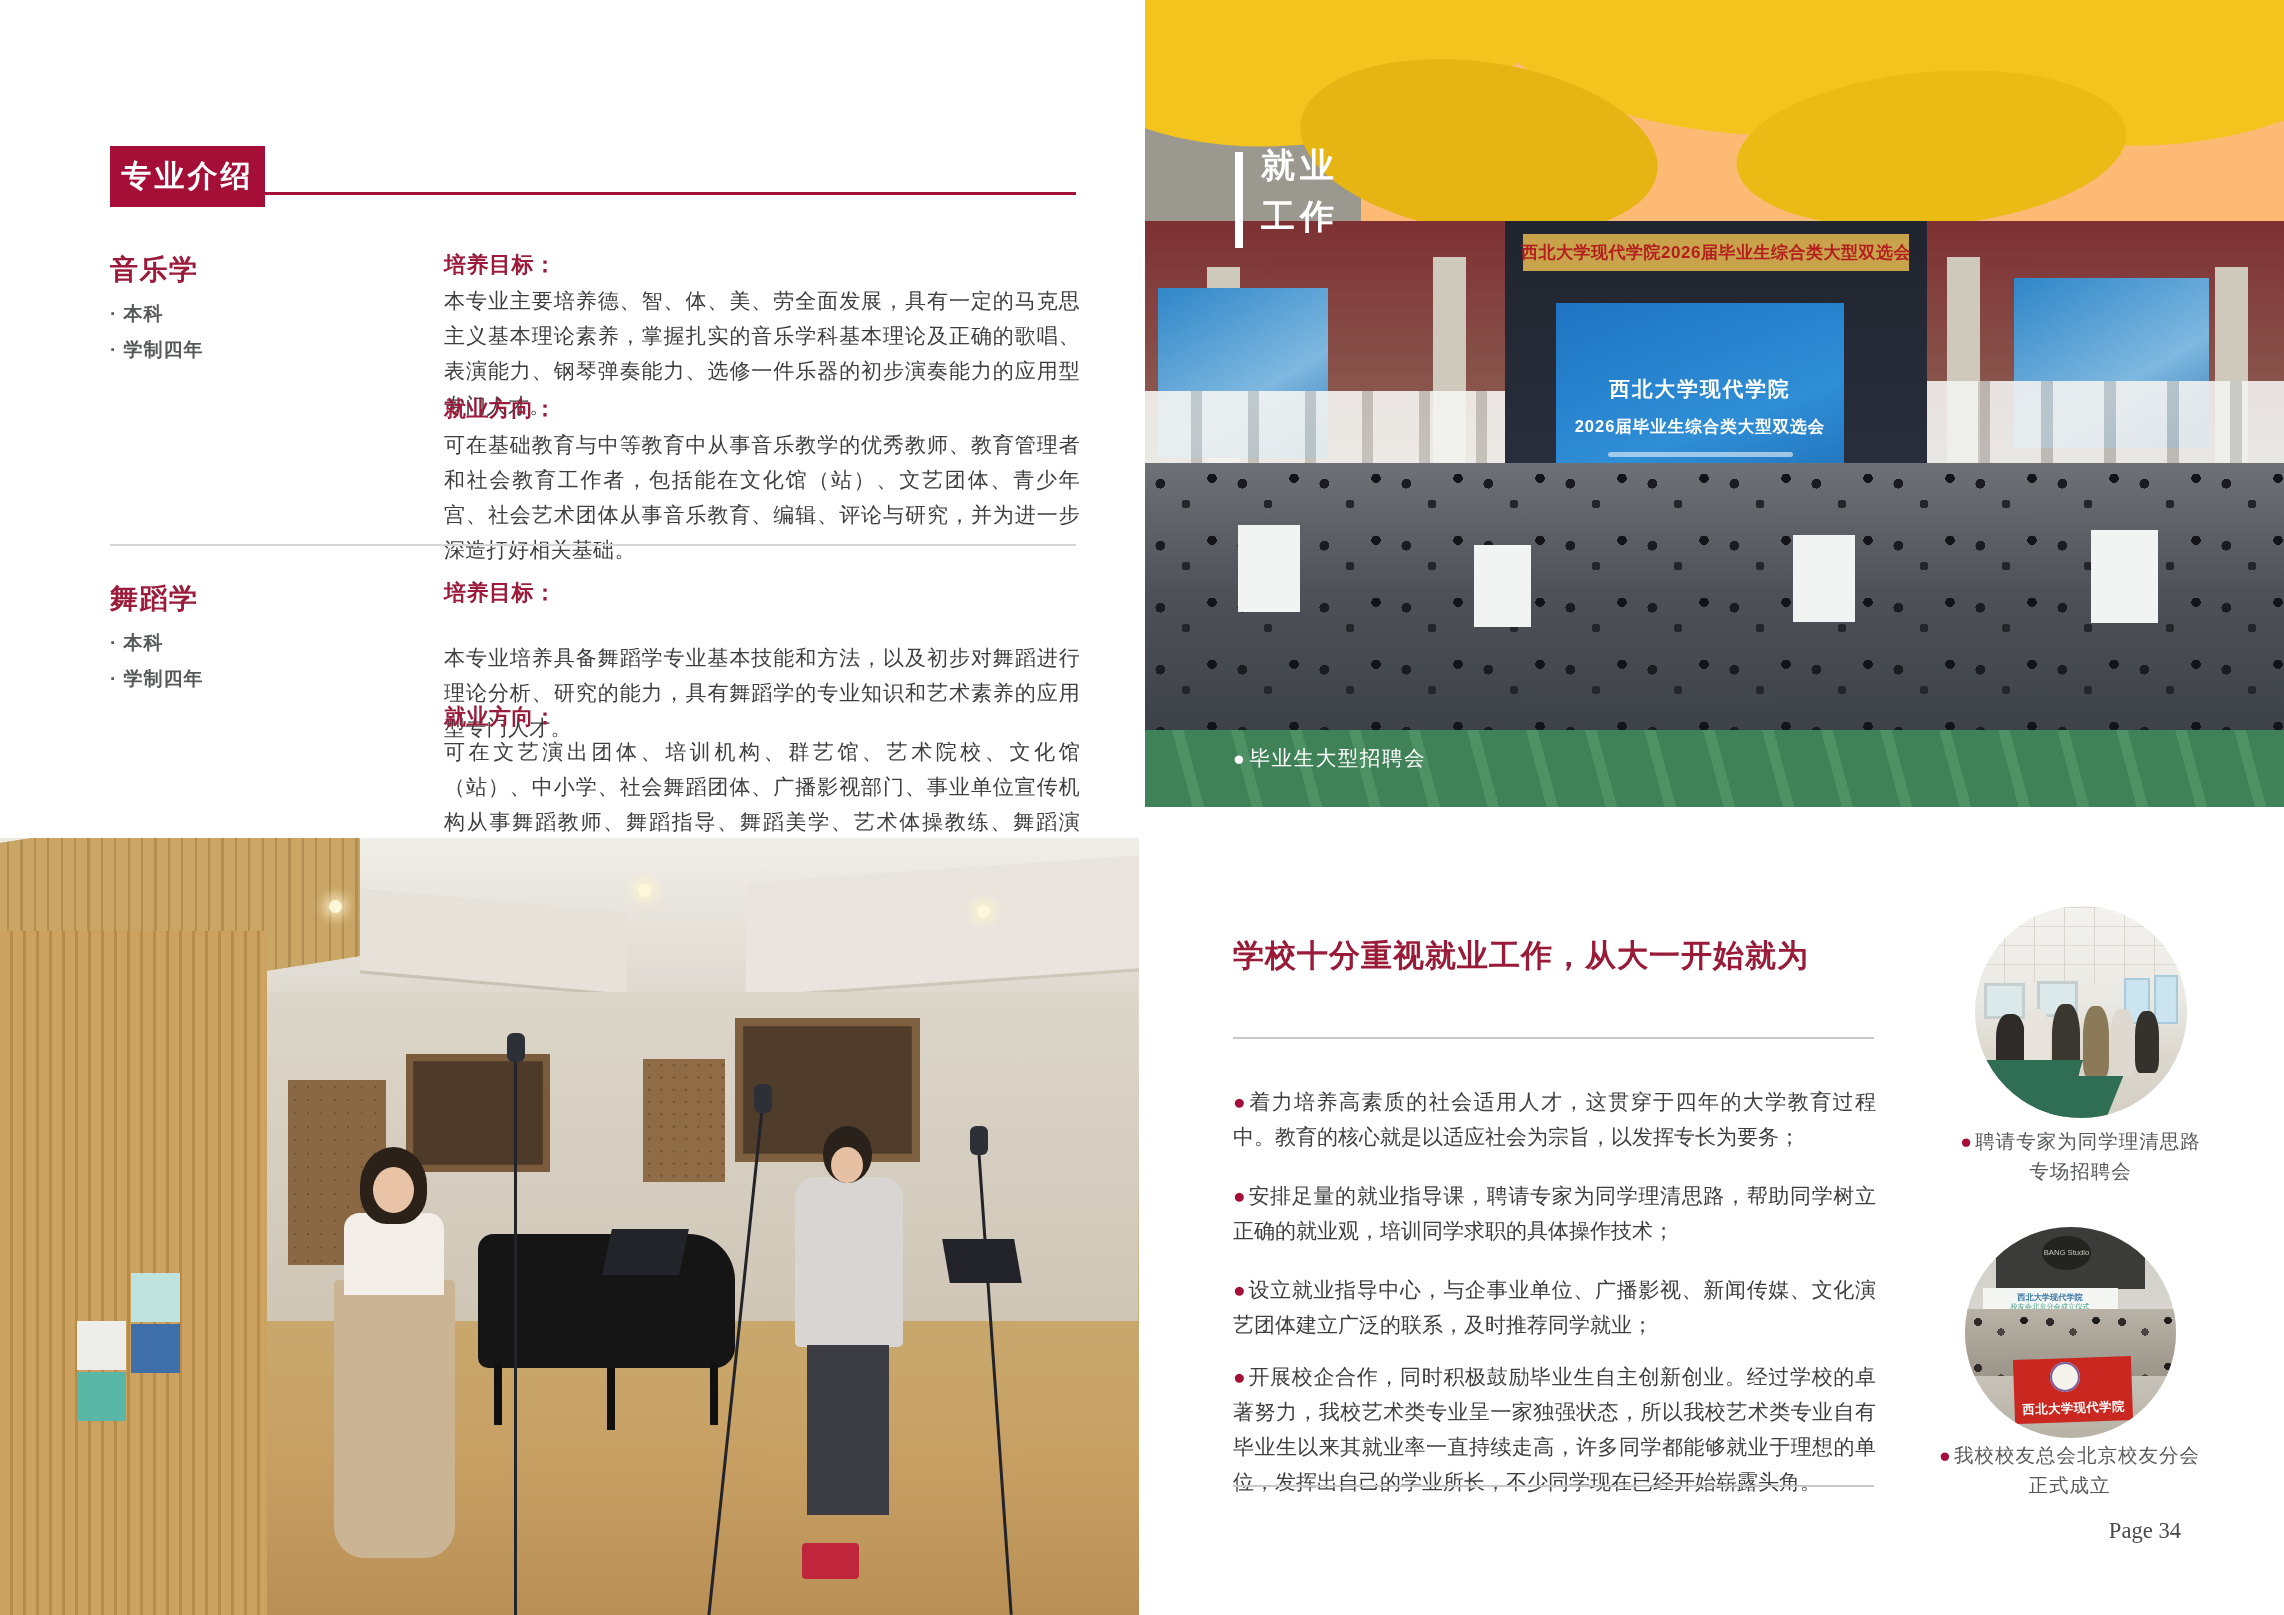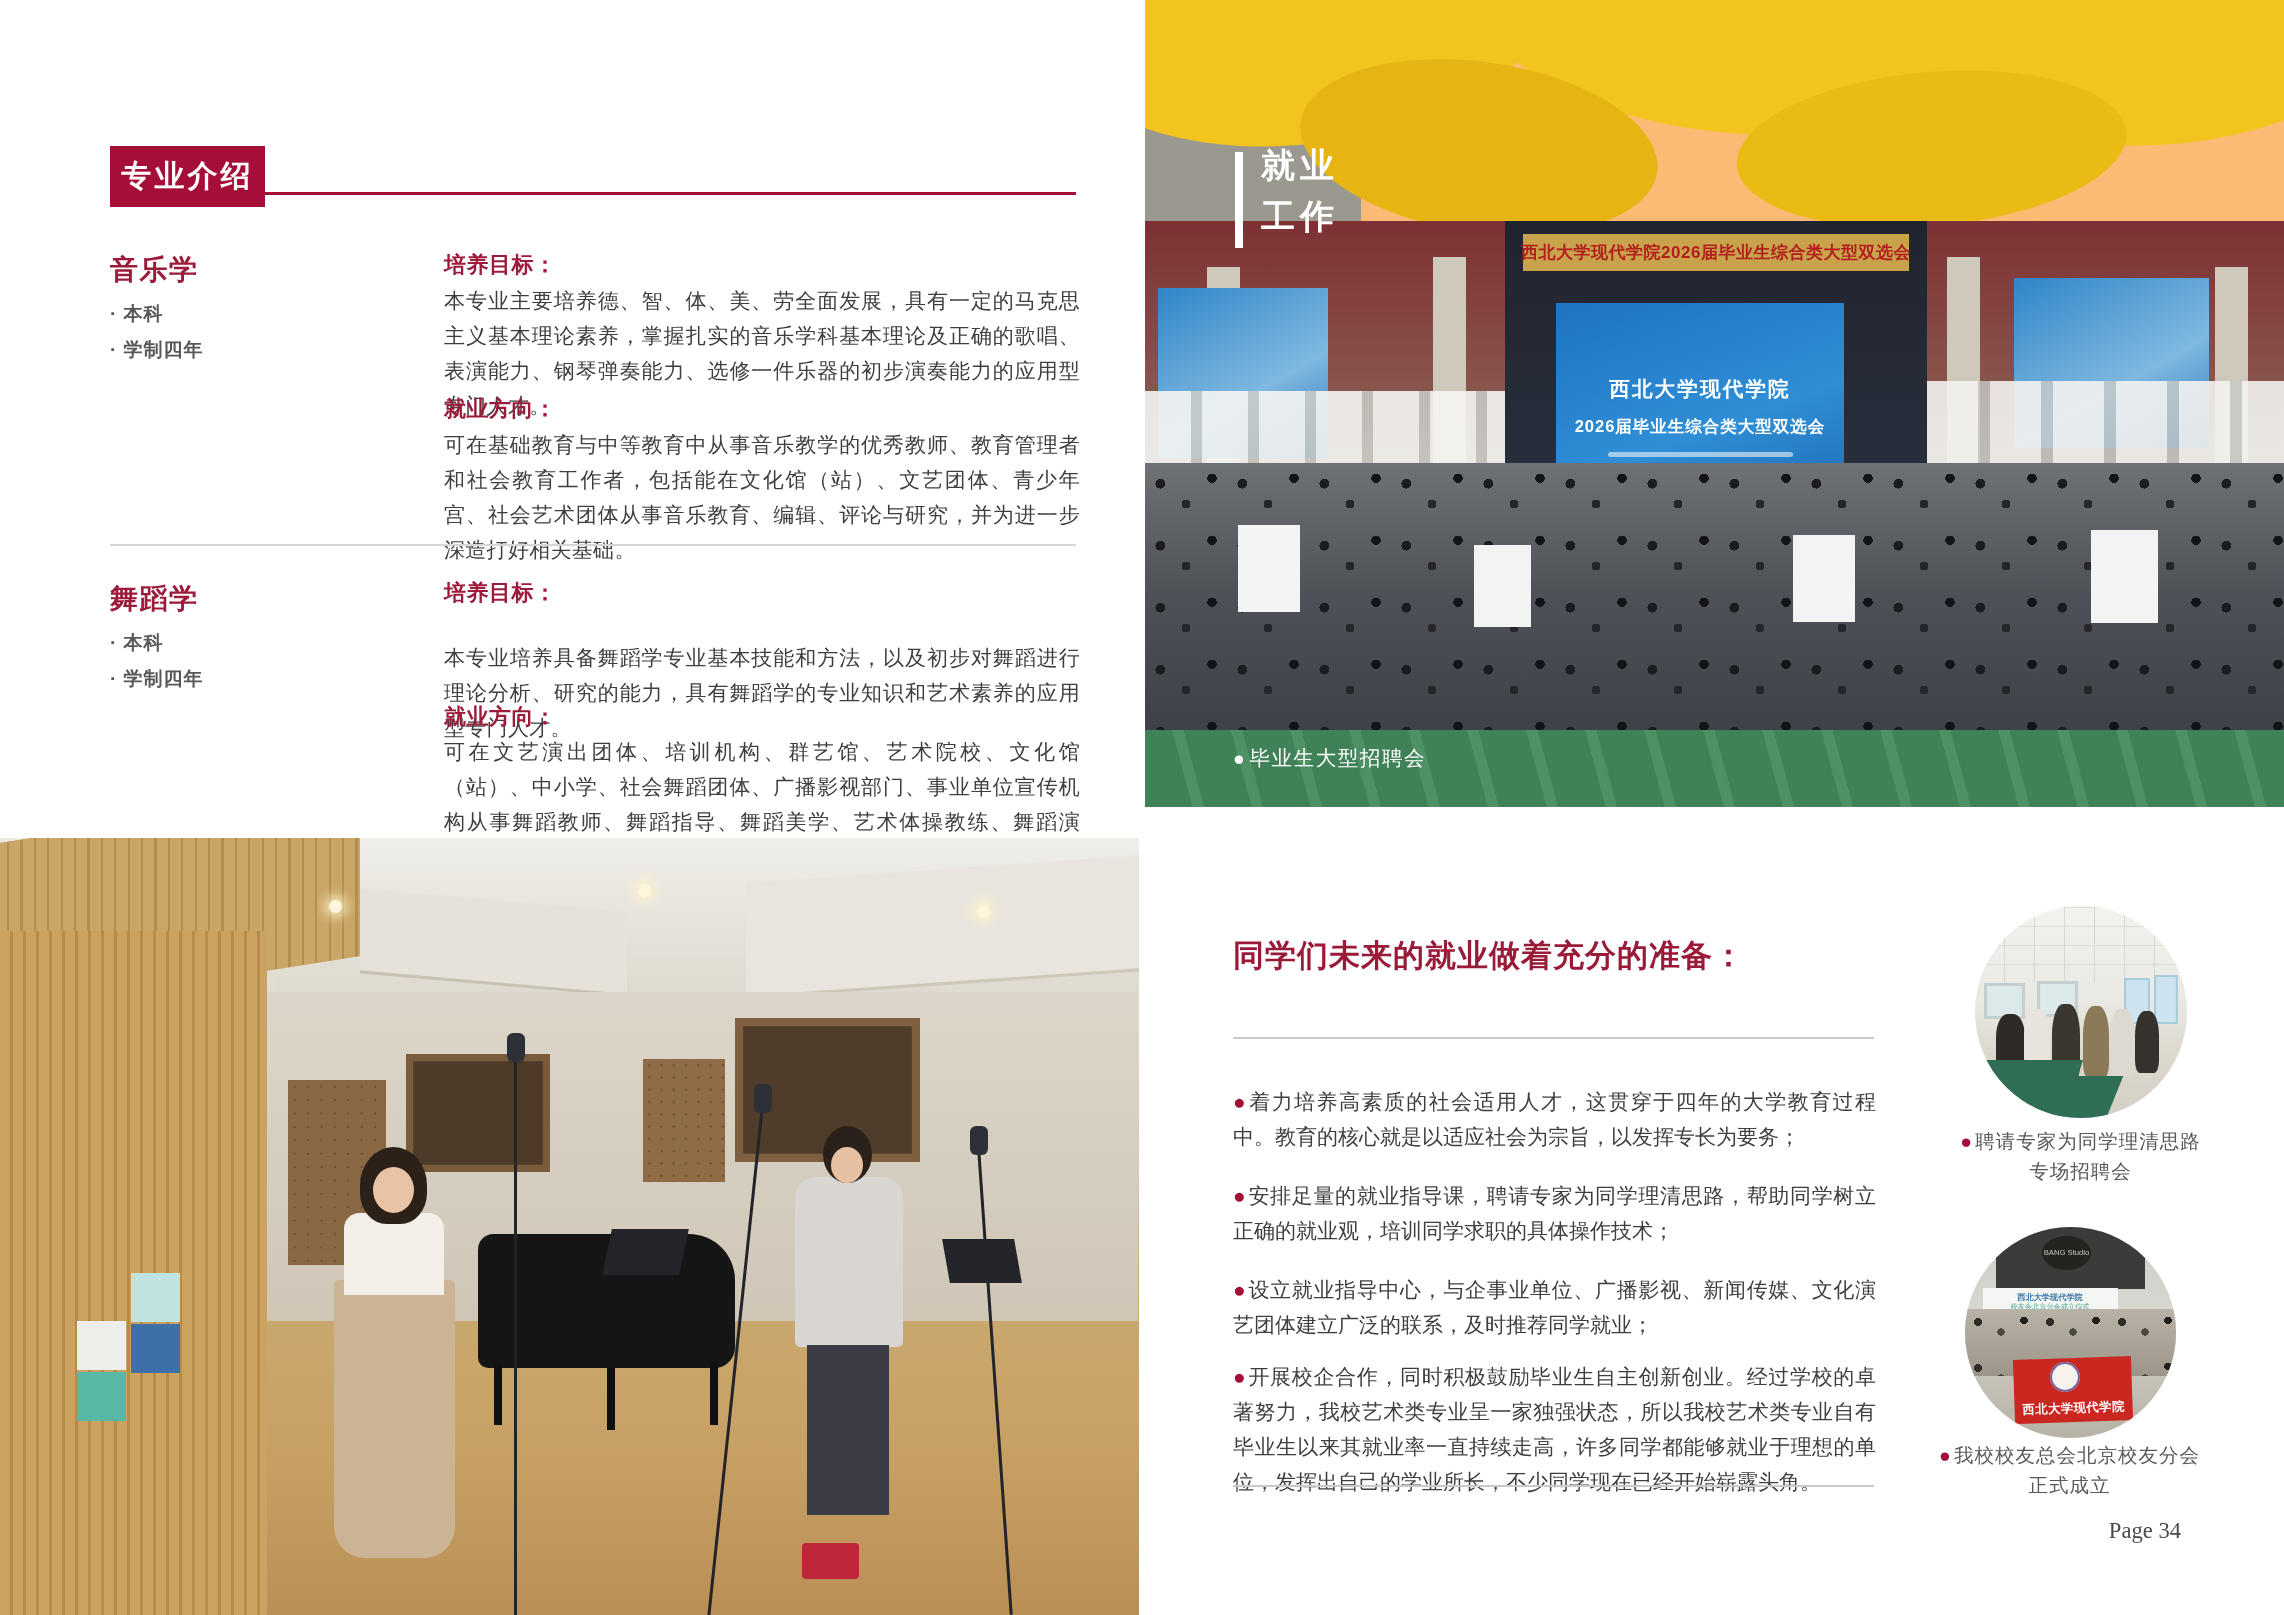--- a/index.html
+++ b/index.html
@@ -269,21 +269,21 @@
     <div class="abs f-titlebar"></div>
     <div class="abs f-title">
       <div>就业</div>
       <div>工作</div>
     </div>
     <div class="abs f-caption">
       <span class="dot">●</span><span>毕业生大型招聘会</span>
     </div>
 
     <div class="abs intro-h">
-      <div>同学们未来的就业做着充分的准备：</div>
+      <div>学校十分重视就业工作，从大一开始就为</div>
     </div>
     <div class="abs divider-r1"></div>
 
     <p class="abs bullet b1"><span class="dot">●</span><span>着力培养高素质的社会适用人才，这贯穿于四年的大学教育过程中。教育的核心就是以适应社会为宗旨，以发挥专长为要务；</span></p>
     <p class="abs bullet b2"><span class="dot">●</span><span>安排足量的就业指导课，聘请专家为同学理清思路，帮助同学树立正确的就业观，培训同学求职的具体操作技术；</span></p>
     <p class="abs bullet b3"><span class="dot">●</span><span>设立就业指导中心，与企事业单位、广播影视、新闻传媒、文化演艺团体建立广泛的联系，及时推荐同学就业；</span></p>
     <p class="abs bullet b4"><span class="dot">●</span><span>开展校企合作，同时积极鼓励毕业生自主创新创业。经过学校的卓著努力，我校艺术类专业呈一家独强状态，所以我校艺术类专业自有毕业生以来其就业率一直持续走高，许多同学都能够就业于理想的单位，发挥出自己的学业所长，不少同学现在已经开始崭露头角。</span></p>
     <div class="abs divider-r2"></div>
 
     <div class="abs circ c1">

